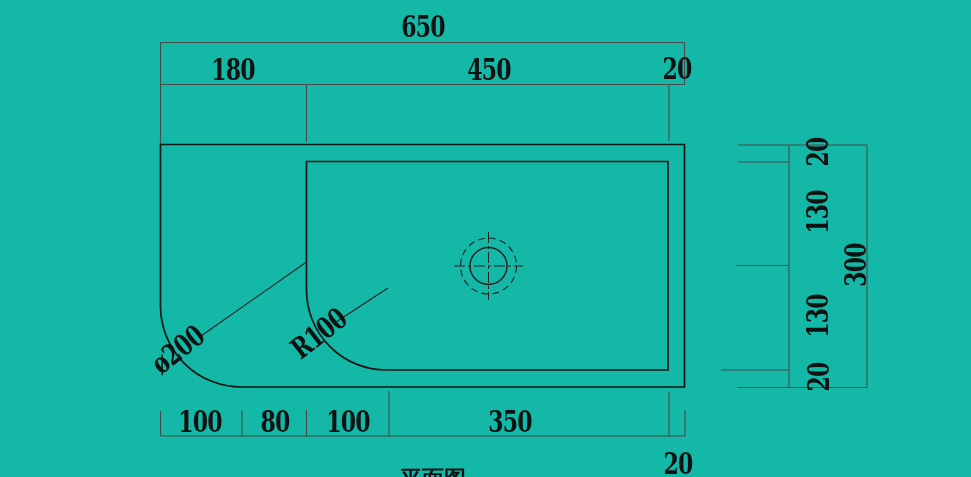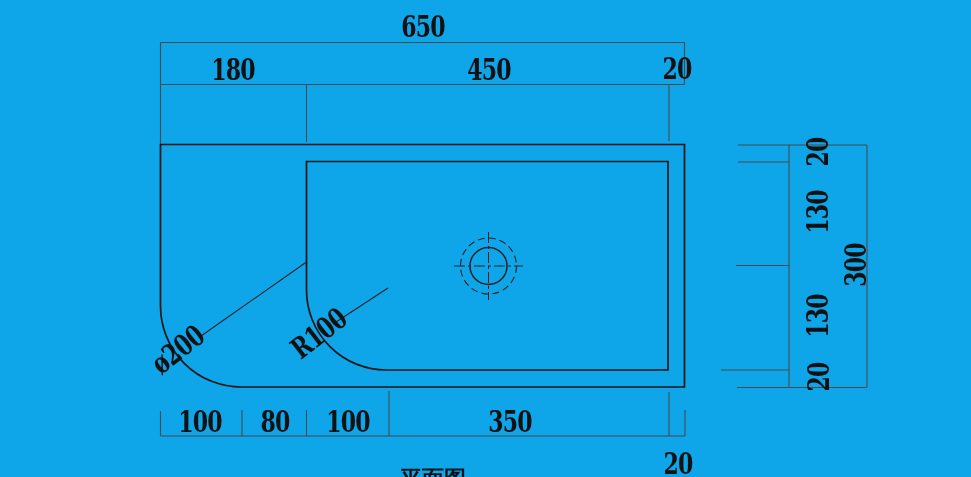--- a/index.html
+++ b/index.html
@@ -1,19 +1,19 @@
 <!DOCTYPE html>
 <html><head>
 <meta charset="utf-8">
 <style>
   html,body { margin:0; padding:0; background:#e8e8e8; }
   .page {
     position:relative;
     width:971px; height:477px;
-    background:#0ea5e9;
+    background:#14b8a6;
     overflow:hidden;
     font-family:"DejaVu Serif","Liberation Serif",serif;
   }
   .canvas { position:absolute; left:0; top:0; }
   .dim {
     position:absolute;
     font-weight:700;
     font-size:29px;
     color:#111111;
     white-space:nowrap;

